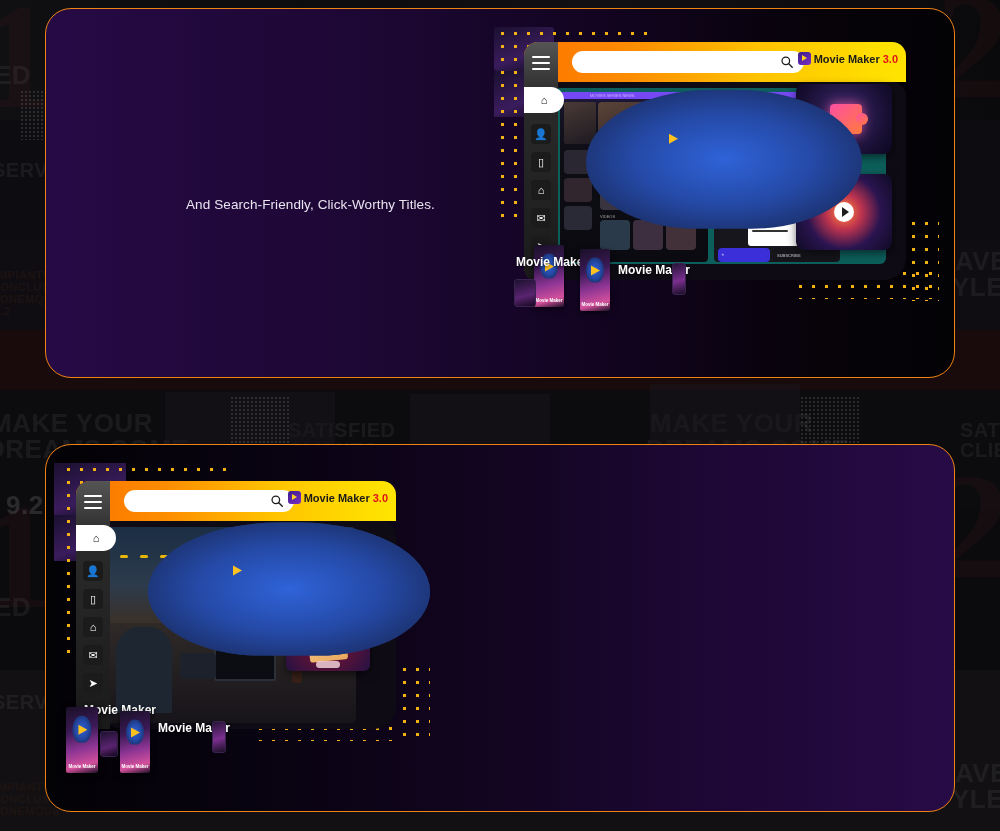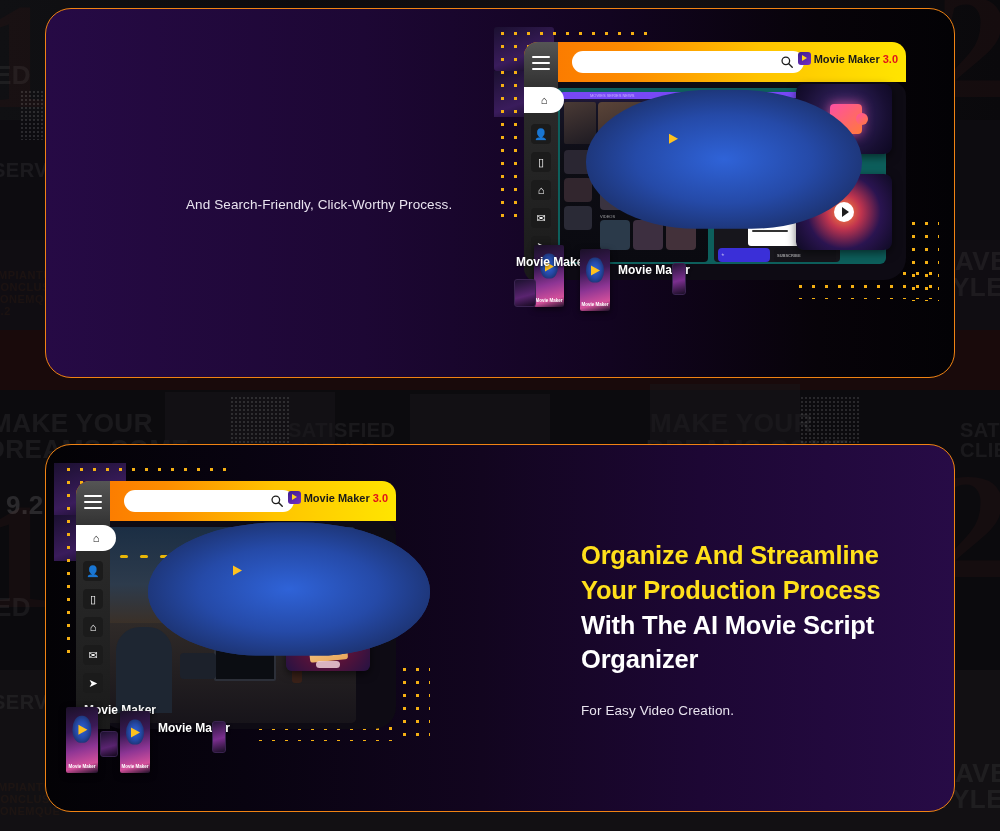--- a/index.html
+++ b/index.html
@@ -194,21 +194,21 @@
   <div class="bg-img" style="left:165px; top:392px; width:170px; height:62px;"></div>
   <div class="bg-dots" style="left:230px; top:396px; width:60px; height:50px;"></div>
   <div class="bg-dots" style="left:800px; top:396px; width:60px; height:50px;"></div>
   <div class="bg-dots" style="left:20px; top:90px; width:50px; height:50px;"></div>
 </div>
 
 <div class="card" id="card-1">
   <div class="card-inner">
 
     <div class="copy">
-      <p class="subcopy">And Search-Friendly, Click-Worthy Process.</p>
+      <p class="subcopy">And Search-Friendly, Click-Worthy Titles.</p>
     </div>
 
     <div class="stage" id="stage-1">
 
       <div class="dotgrid" style="left:2px; top:0px; width:158px; height:32px;"></div>
       <div class="dotgrid" style="left:2px; top:0px; width:30px; height:192px;"></div>
       <div class="dotgrid" style="left:300px; top:240px; width:146px; height:32px;"></div>
       <div class="dotgrid" style="left:413px; top:190px; width:32px; height:84px;"></div>
 
       <div class="browser" style="left:30px; top:15px; width:382px; height:240px;">
@@ -443,23 +443,14 @@
         <div class="mm-face"></div>
         <div class="mm-label">Movie Maker</div>
       </div>
       <div class="laptop" style="left:100px; top:246px; width:66px; height:46px;">
         <div class="mm-face" style="top:38%; height:40%;"></div>
       </div>
       <div class="bigbrand" style="left:104px; top:258px;">Movie Maker</div>
       <div class="phone" style="left:158px; top:258px; width:14px; height:32px;"></div>
     </div>
 
-    <div class="copy">
-      <h2 class="headline">
-        <span class="hl">Organize And Streamline</span><br>
-        <span class="hl">Your Production Process</span><br>
-        <span>With The AI Movie Script</span><br>
-        <span>Organizer</span>
-      </h2>
-      <p class="subcopy">For Easy Video Creation.</p>
-    </div>
   </div>
 </div>
 
 </body></html>

